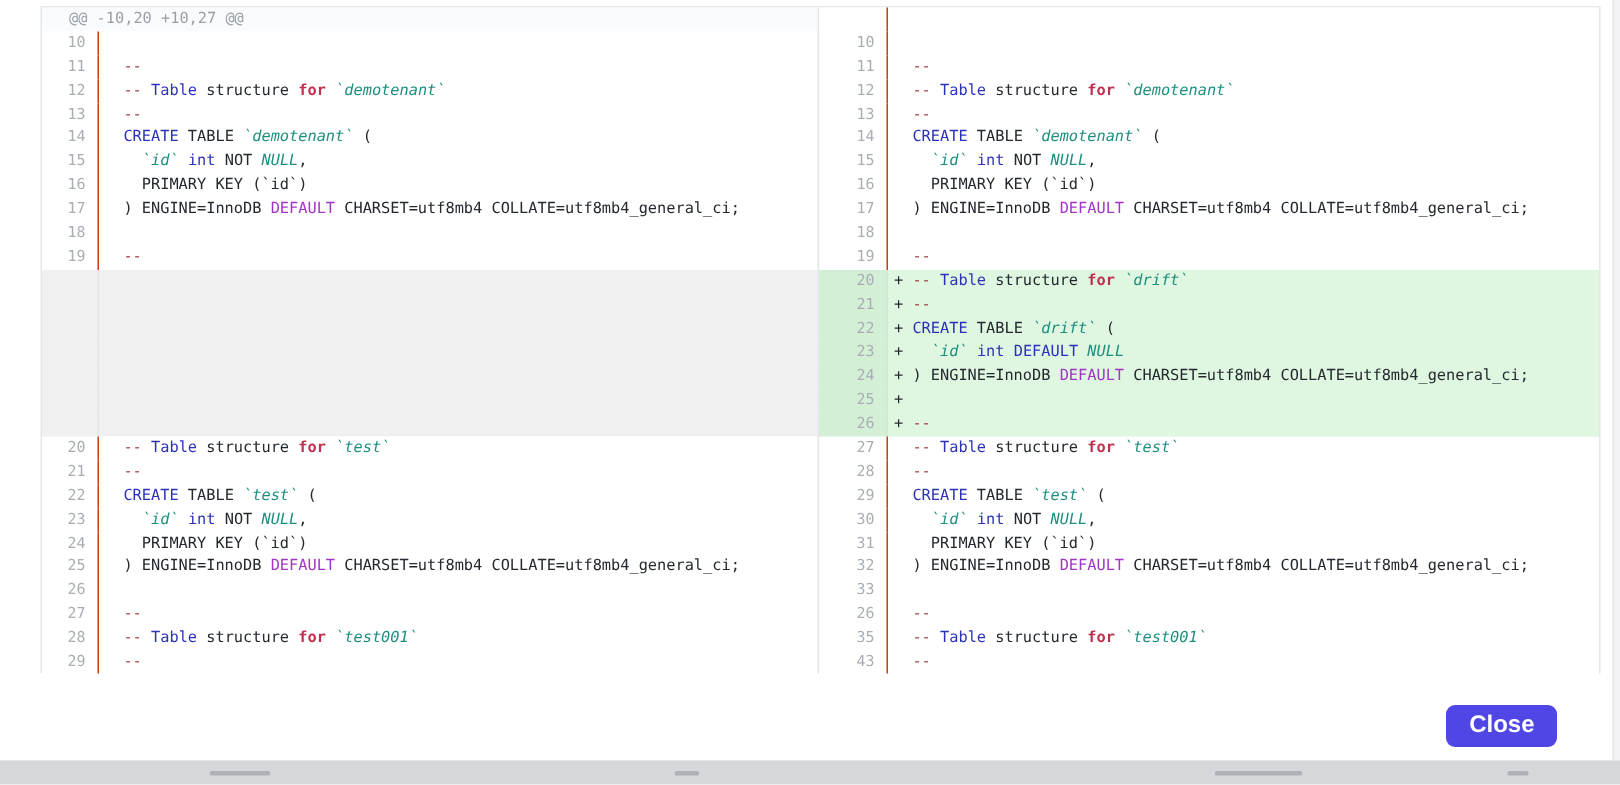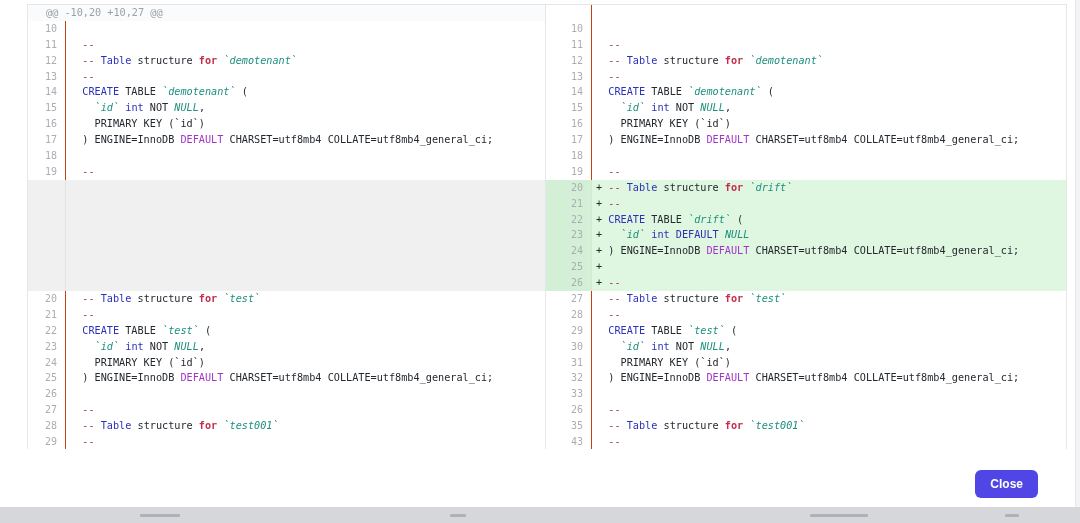--- a/index.html
+++ b/index.html
@@ -33,21 +33,21 @@
   .tk-d { color:var(--comment-dash); }
   .tk-k { color:var(--keyword); }
   .tk-r { color:var(--for-red);font-weight:bold; }
   .tk-t { color:var(--identifier-teal);font-style:italic; }
   .tk-p { color:var(--default-purple); }
   .prefix { color:var(--plain); }
 
   .modal-footer { position:absolute; left:0; top:449px; width:1080px; height:58px; background:#fff; }
   .close-btn { position:absolute; right:42px; top:21px; height:28px; padding:0 15px;
     background:var(--accent); color:#fff; border:none; border-radius:6px;
-    font-family:"Liberation Sans", sans-serif; font-size:12px; font-weight:700; cursor:pointer; }
+    font-family:"Liberation Sans", sans-serif; font-size:16px; font-weight:700; cursor:pointer; }
 
   .scrollbar { position:absolute; right:0; top:0; width:5px; height:507px;
     background:#f3f3f5; border-left:1px solid #e7e7ea; }
 
   .backdrop-strip { position:absolute; left:0; top:507px; width:1080px; height:16px;
     background:var(--backdrop); }
   .backdrop-strip .smudge { position:absolute; top:7px; height:3px;
     background:rgba(100,105,115,.35); border-radius:1px; }
 </style>
 </head>

